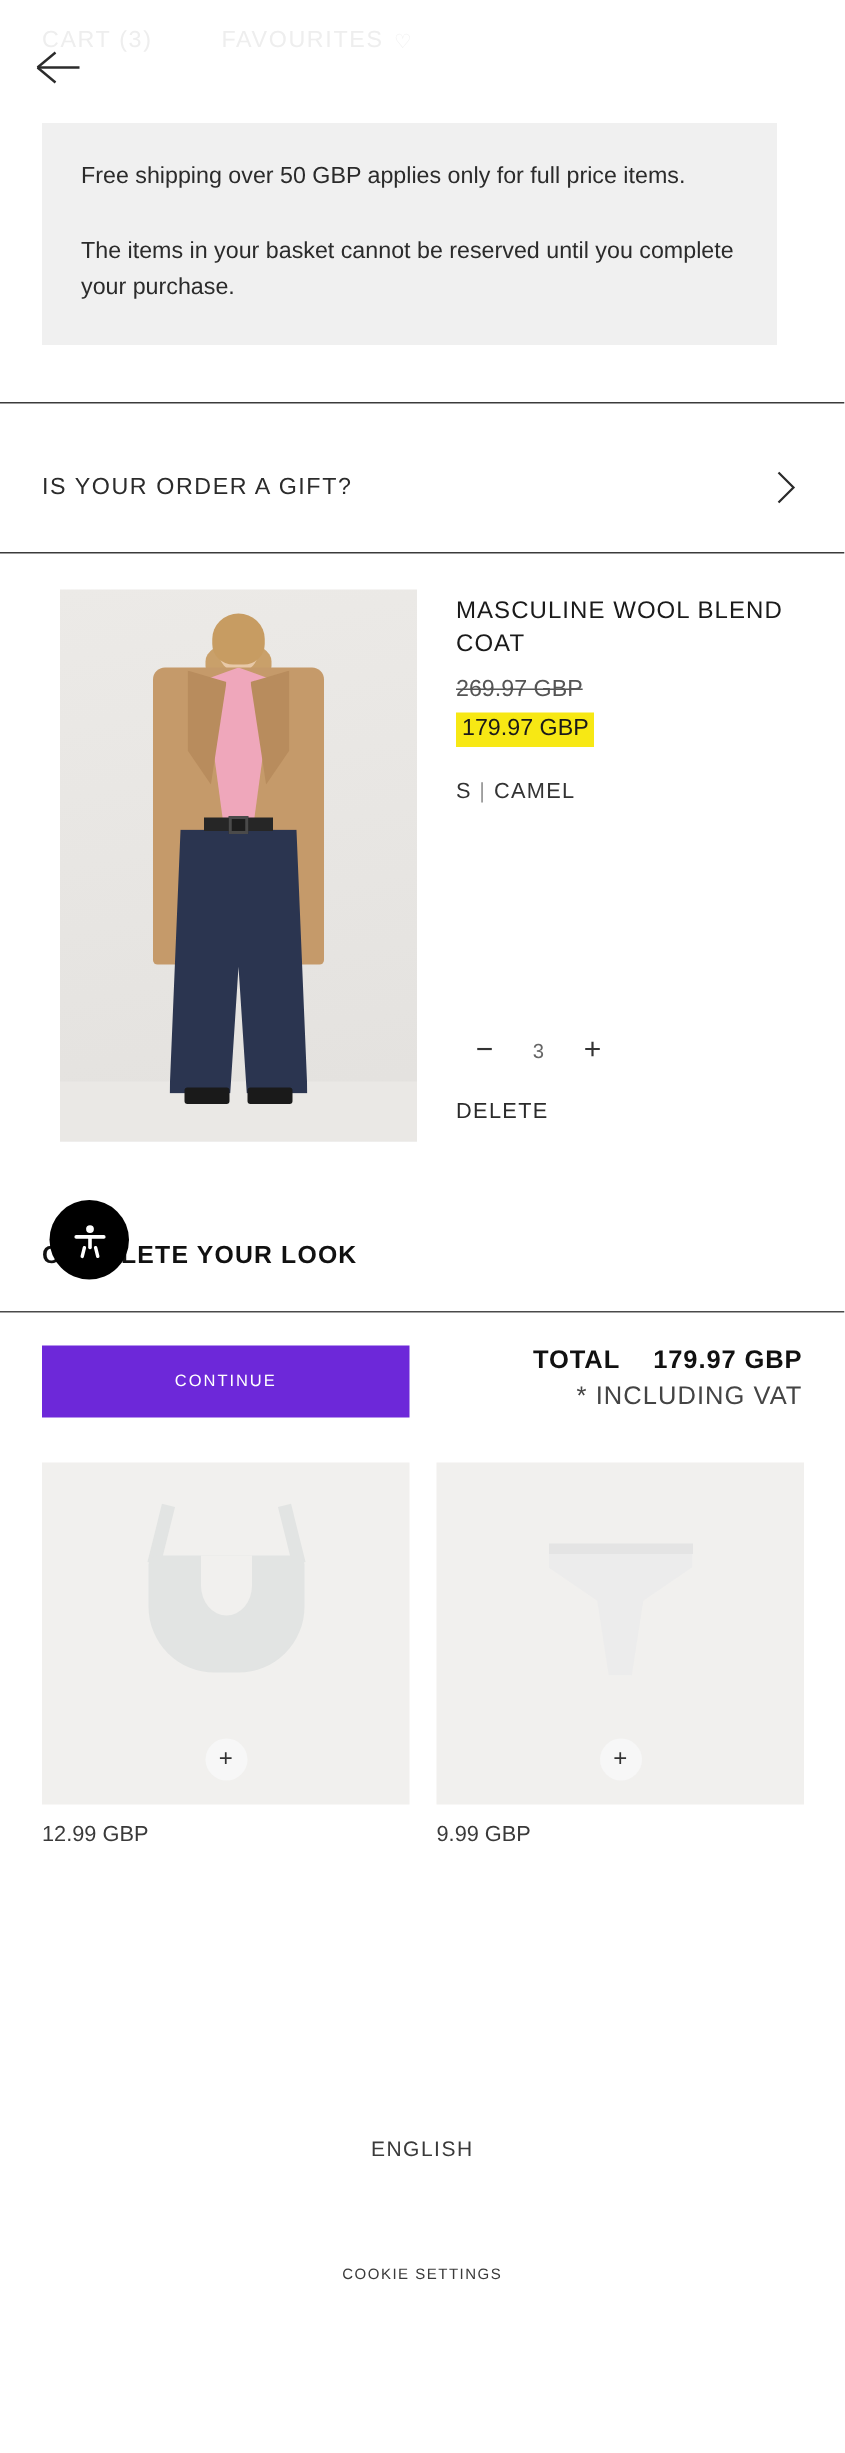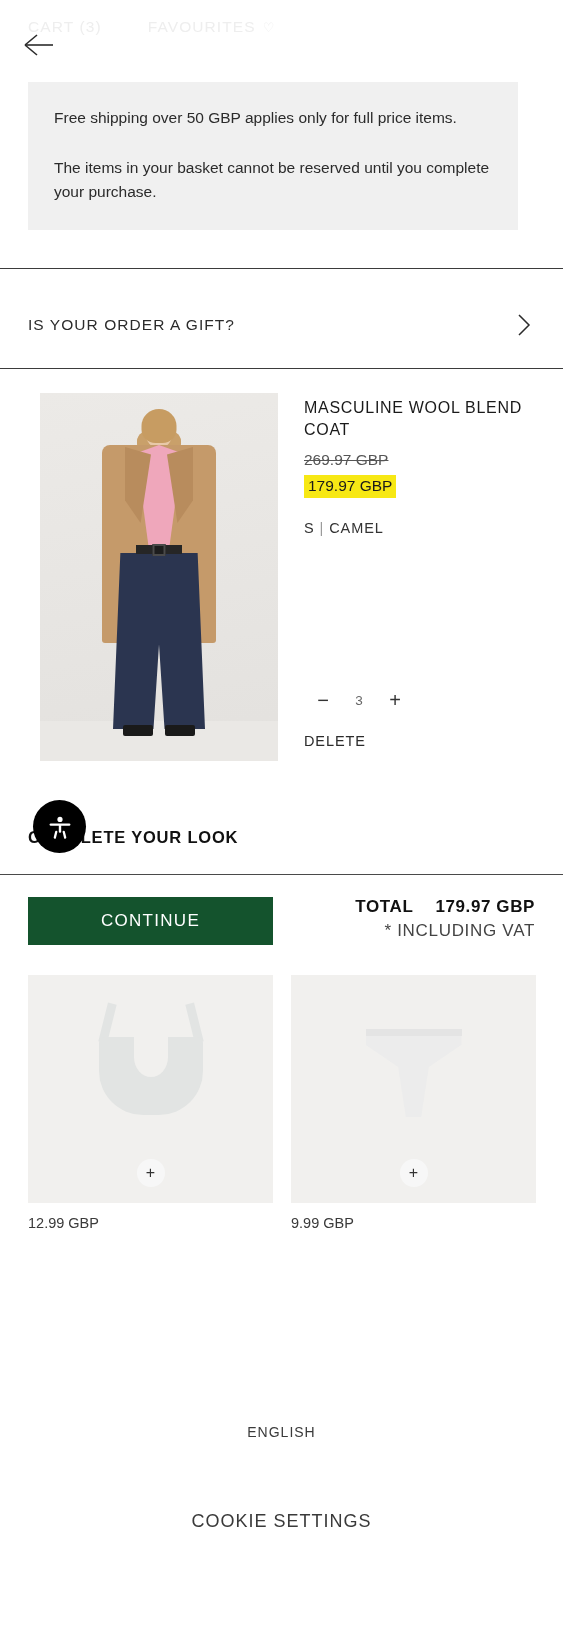--- a/index.html
+++ b/index.html
@@ -286,23 +286,23 @@
   .checkout {
     position: absolute;
     top: 897px; left: 0;
     width: 563px;
     height: 66px;
   }
   .continue-btn {
     position: absolute;
     left: 28px; top: 0;
     width: 245px; height: 48px;
-    background: #14532d;
+    background: #6d28d9;
     color: #fff;
-    font-size: 17px;
+    font-size: 11px;
     letter-spacing: 1.3px;
     display: flex; align-items: center; justify-content: center;
     cursor: pointer;
   }
   .total-block {
     position: absolute;
     right: 28px; top: 0;
     text-align: right;
   }
   .total-line {
@@ -405,21 +405,21 @@
     text-align: center;
     font-size: 14px;
     letter-spacing: 1px;
     color: #3a3a3a;
     cursor: pointer;
   }
   .footer-cookie {
     position: absolute;
     top: 1511px; left: 0; width: 563px;
     text-align: center;
-    font-size: 18px;
+    font-size: 10px;
     letter-spacing: 1px;
     color: #3a3a3a;
     cursor: pointer;
   }
 </style>
 </head>
 <body>
 
 <div class="page">
 

